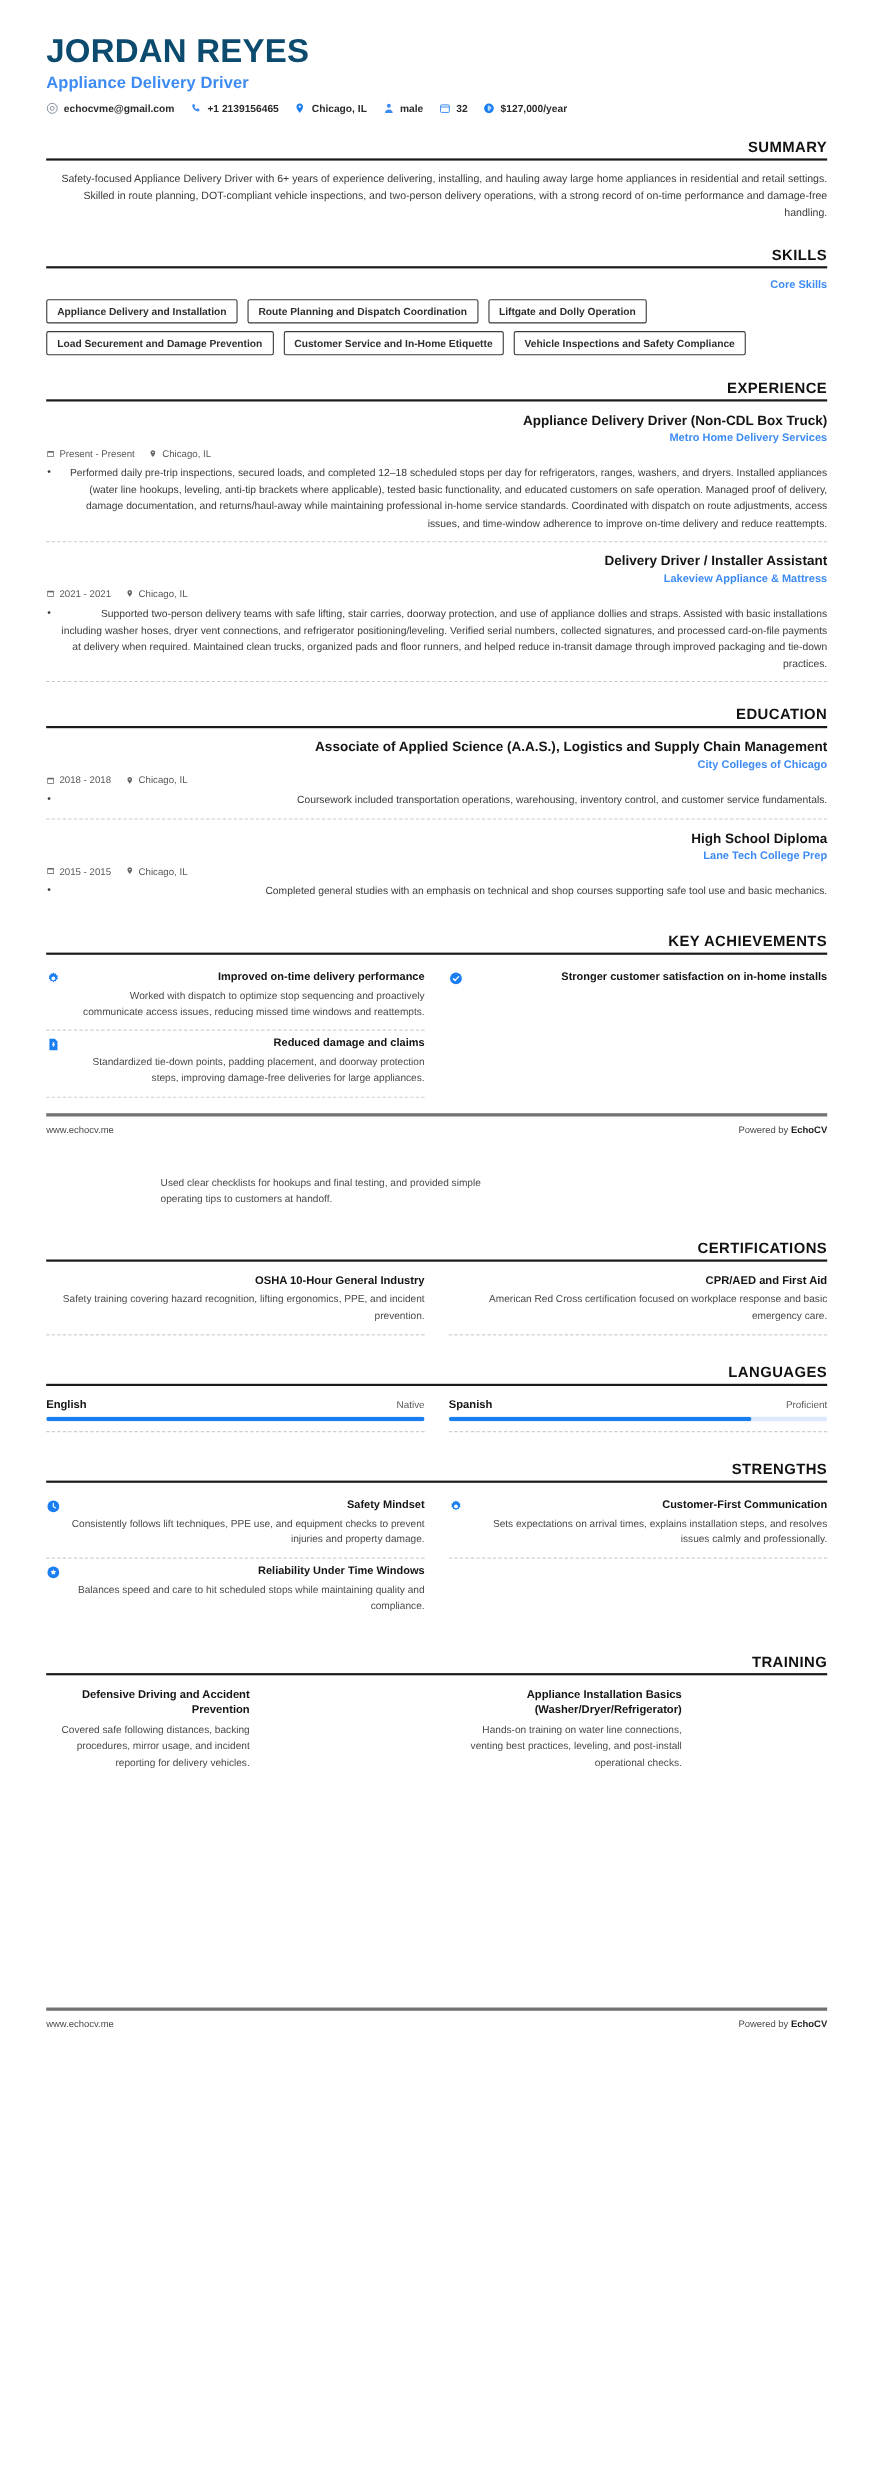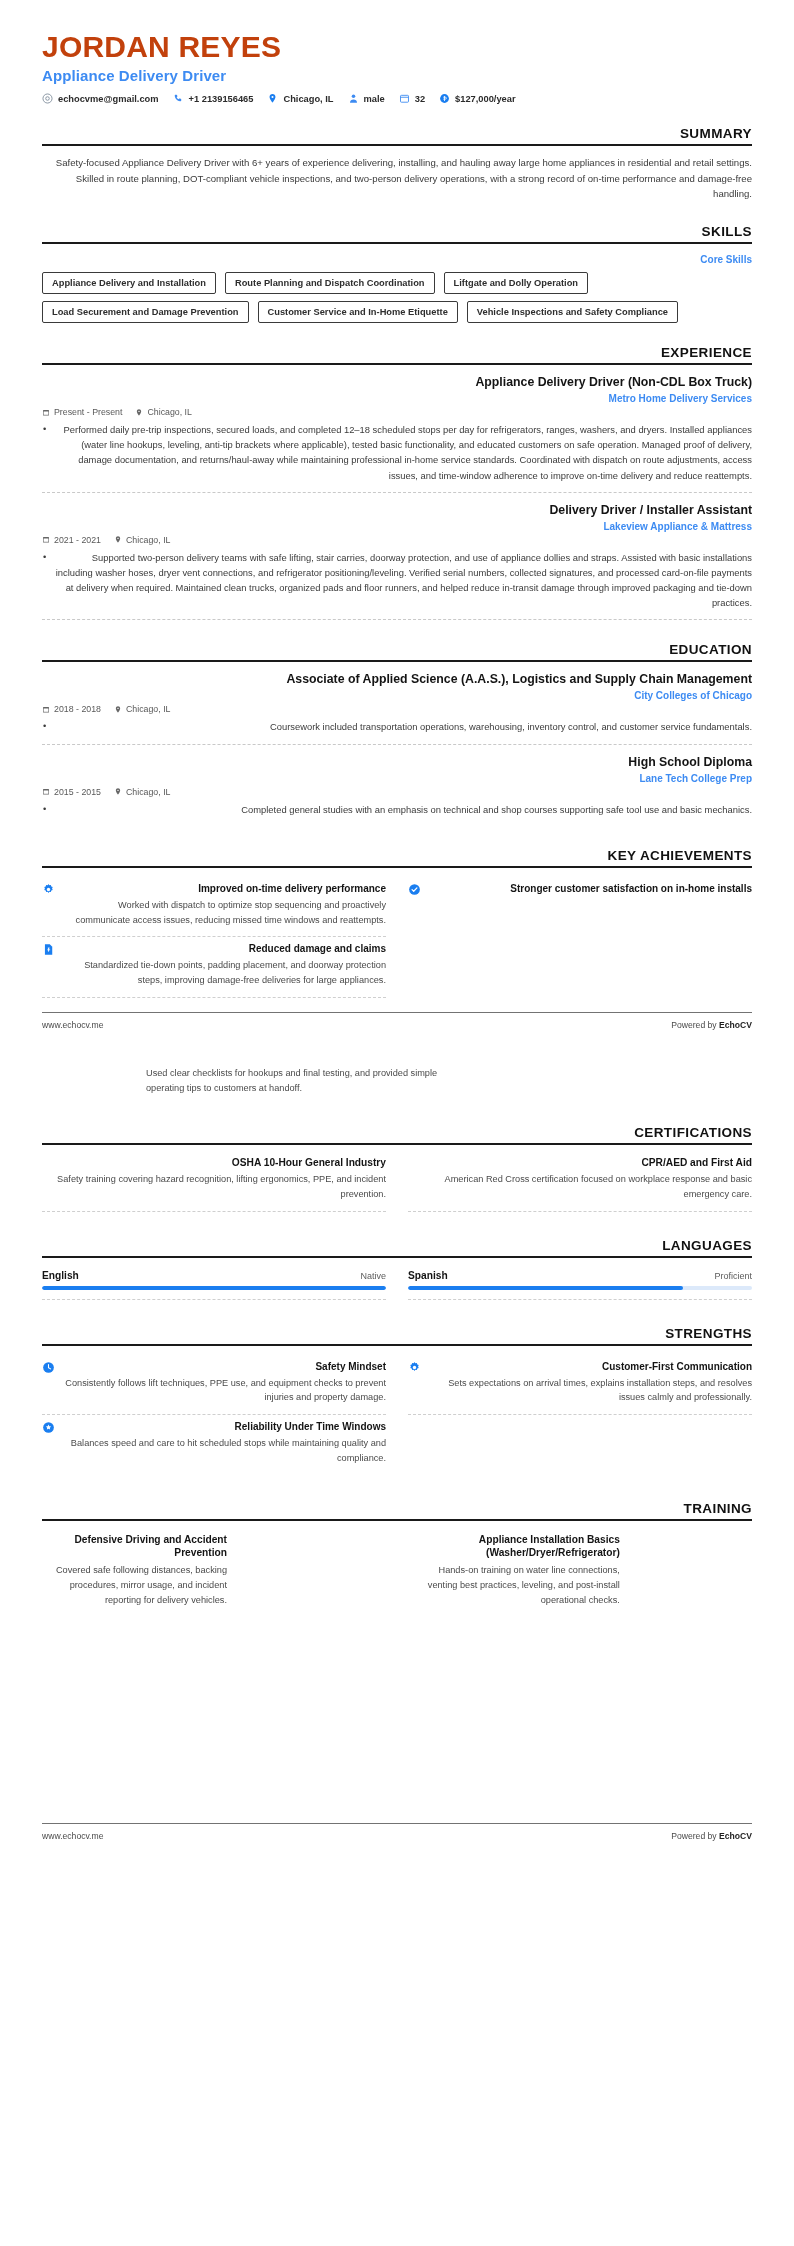--- a/index.html
+++ b/index.html
@@ -19,21 +19,21 @@
 
   .sheet {
     padding: 30px 42px 0 42px;
   }
 
   
   .name {
     font-size: 30px;
     font-weight: 700;
     letter-spacing: .2px;
-    color: #c2410c;
+    color: #0c4a6e;
     line-height: 1.1;
   }
   .job-title {
     font-size: 15px;
     font-weight: 700;
     color: #3d8bf2;
     margin-top: 4px;
     letter-spacing: .1px;
   }
   .contact-row {
@@ -218,21 +218,21 @@
   .train-title { font-size: 10.2px; font-weight: 700; color: #141414; line-height: 1.3; }
   .train-desc { font-size: 9.2px; line-height: 1.6; color: #4a4a4a; margin-top: 4px; }
 
   
   .footer {
     display: flex;
     justify-content: space-between;
     align-items: center;
     font-size: 8.6px;
     color: #4a4a4a;
-    border-top: 1px solid #737373;
+    border-top: 3px solid #737373;
     padding-top: 7px;
   }
   .footer .brand { font-weight: 400; }
   .footer .brand b { font-weight: 700; color: #1f1f1f; }
   .spacer-lg { height: 210px; }
 </style>
 </head>
 <body>
 
 <div class="page">

